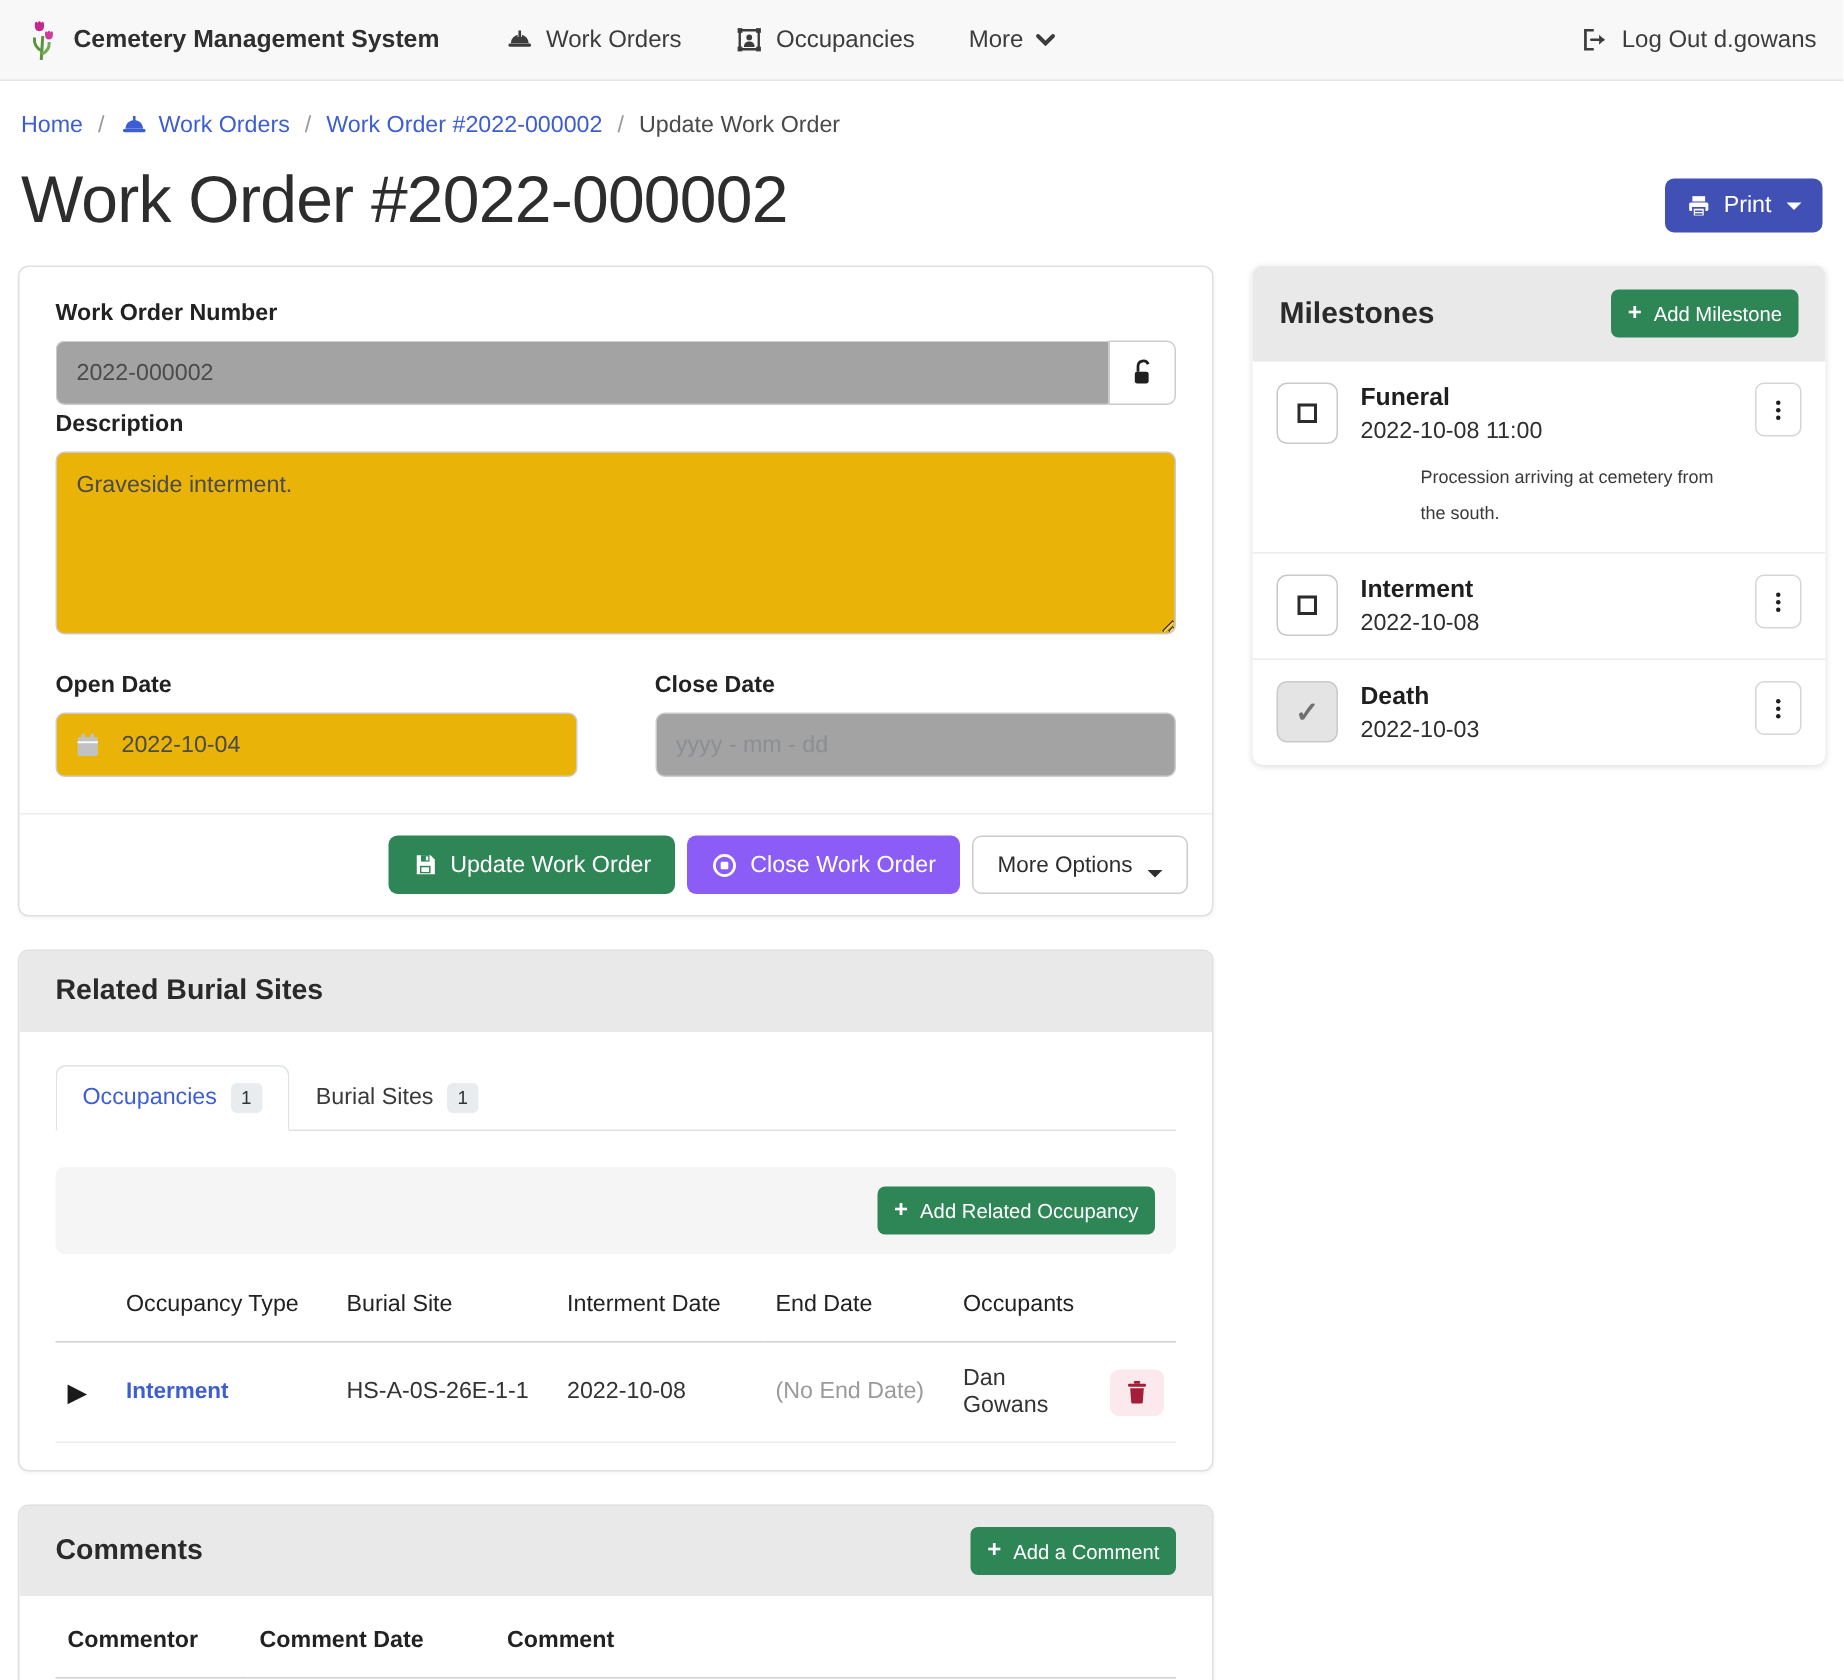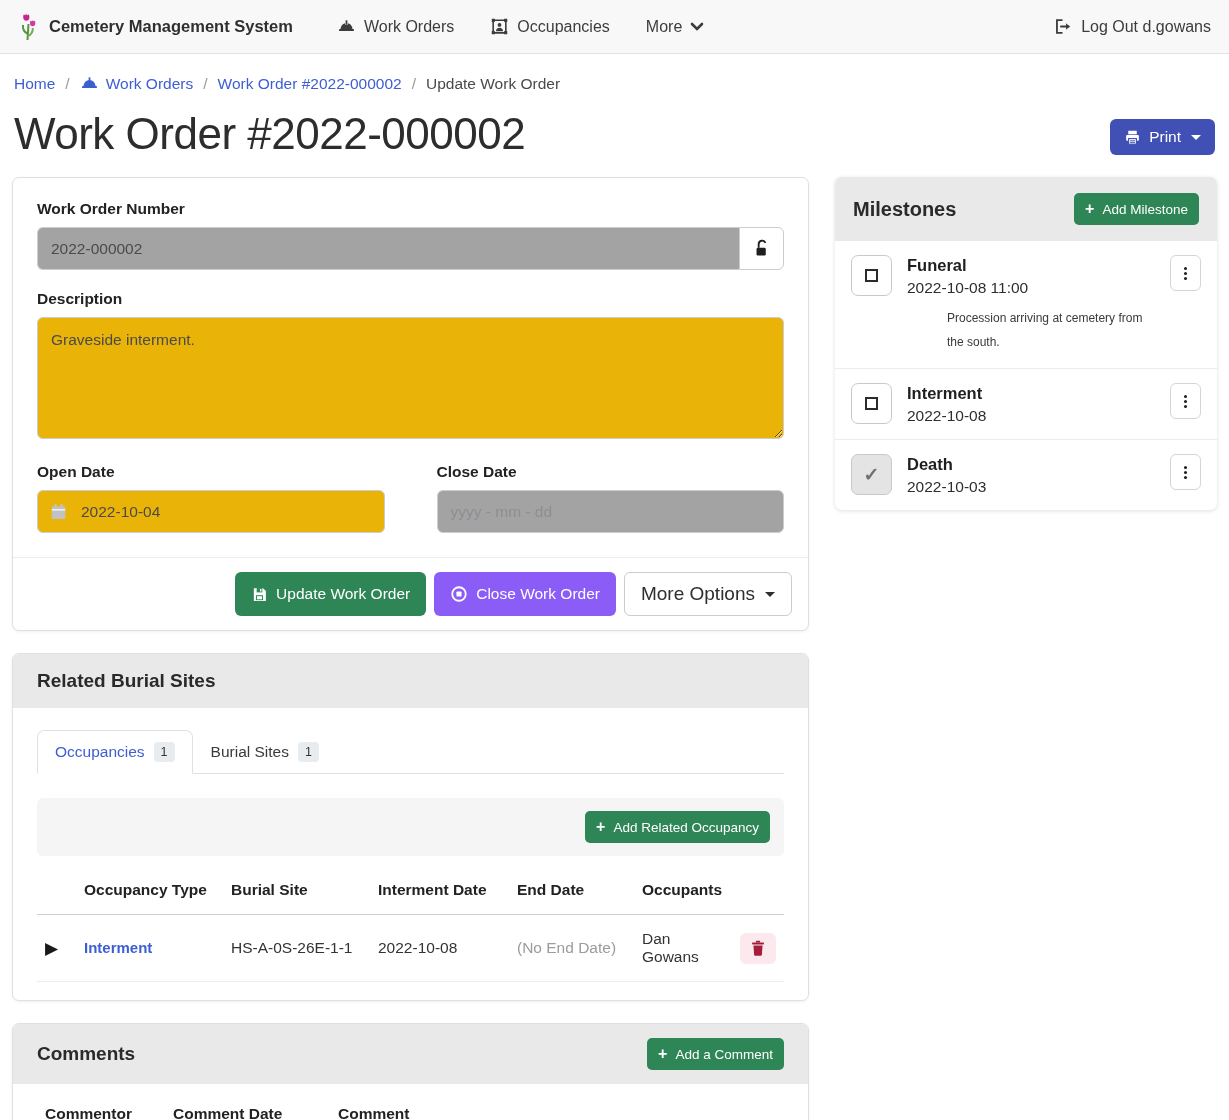--- a/index.html
+++ b/index.html
@@ -34,62 +34,62 @@
 
   
   .main { display:flex; gap:26px; padding:0 14px 0 12px; align-items:flex-start; }
   .col-left { flex:0 0 795px; display:flex; flex-direction:column; gap:22px; }
   .col-right { flex:0 0 382px; }
   .card { background:#fff; border:1px solid #e0e0e0; border-radius:7px;
     box-shadow:0 1px 3px rgba(0,0,0,.06); overflow:hidden; }
 
   
   .form-card .card-body { padding:22px 24px 20px 24px; }
-  .form-row { display:flex; gap:52px; margin-bottom:20px; }
+  .form-row { display:flex; gap:52px; margin-bottom:4px; }
   .field { flex:1; min-width:0; }
   .field-label { display:block; font-size:15.5px; font-weight:700; color:#222; margin-bottom:9px; }
   .input-group { display:flex; }
   .tb { height:43px; border:1px solid #ccc; border-radius:6px; font-size:15.5px; color:#4b4b4b;
     padding:0 13px; width:100%; font-family:inherit; background:#eab308; }
   .tb:disabled, .tb.disabled { background:#a3a3a3; color:#4b4b4b; }
   .input-group .tb { border-radius:6px 0 0 6px; border-right:none; }
   .addon { width:48px; border:1px solid #ccc; border-radius:0 6px 6px 0; background:#fff;
     display:flex; align-items:center; justify-content:center; cursor:pointer; }
   .select { height:43px; border:1px solid #ccc; border-radius:6px; display:flex; align-items:center;
     padding:0 14px; font-size:15.5px; color:#3d3d3d; justify-content:space-between; cursor:pointer; background:#fff; }
   textarea.tb { height:122px; padding:11px 13px; resize:vertical; line-height:1.4; }
   .date-wrap { position:relative; }
   .date-wrap .tb { padding-left:43px; }
   .date-wrap .cal { position:absolute; left:14px; top:13px; }
   .placeholder-gray::placeholder { color:#8b8f94; }
   .card-footer { border-top:1px solid #ececec; padding:14px 16px; display:flex; justify-content:flex-end; gap:8px; }
   .btn-green { background:#2e8555; color:#fff; font-size:15.5px; padding:10px 16px; }
   .btn-teal { background:#8b5cf6; color:#fff; font-size:15.5px; padding:10px 16px; }
-  .btn-outline { background:#fff; border:1px solid #ccc; color:#2e2e2e; font-size:19px; padding:10px 16px; }
+  .btn-outline { background:#fff; border:1px solid #ccc; color:#2e2e2e; font-size:15px; padding:10px 16px;align-items:flex-end; }
 
   
   .sec-header { background:#e9e9e9; padding:16px 24px; display:flex; align-items:center; justify-content:space-between; }
   .sec-title { font-size:19px; font-weight:700; color:#2a2a2a; }
   .btn-sm-green { background:#2e8555; color:#fff; font-size:13.5px; padding:8px 11px; border-radius:5px; }
   .plus { font-size:16px; font-weight:700; line-height:1; }
 
   
   .tabs { display:flex; border-bottom:1px solid #dee2e6; margin:22px 24px 0 24px; }
   .tab { display:flex; align-items:center; gap:9px; font-size:15.5px; padding:11px 17px; cursor:pointer;
     border:1px solid transparent; margin-bottom:-1px; color:#3a3a3a; }
   .tab.active { color:#3d5ed2; background:#fff; border-color:#dee2e6 #dee2e6 #fff #dee2e6; border-radius:7px 7px 0 0; }
   .badge { background:#e9ecef; color:#333; font-size:12.5px; padding:3px 7px; border-radius:4px; }
 
   .toolbar { background:#f5f5f5; border-radius:6px; margin:24px 24px 0 24px; padding:13px 14px;
     display:flex; justify-content:flex-end; }
 
   table { border-collapse:collapse; }
   .occ-table { margin:10px 24px 18px 24px; width:747px; }
   .occ-table th, .occ-table td { text-align:left; font-size:15.5px; padding:15px 8px; }
-  .occ-table th { font-weight:700; color:#222; border-bottom:1px solid #cfcfcf; }
+  .occ-table th { font-weight:400; color:#222; border-bottom:1px solid #cfcfcf; }
   .occ-table td { border-bottom:1px solid #ececec; vertical-align:middle; }
   .expand-arrow { font-size:17px; color:#1a1a1a; cursor:pointer; }
   .link-bold { color:#3d5ed2; font-weight:700; text-decoration:none; cursor:pointer; font-size:15px; }
   .muted { color:#9b9b9b; }
   .btn-trash { background:#fbe9ed; border-radius:6px; width:36px; height:31px; display:inline-flex;
     align-items:center; justify-content:center; border:none; cursor:pointer; }
 
   .cmt-table { margin:6px 24px 16px 24px; width:747px; }
   .cmt-table th, .cmt-table td { text-align:left; font-size:15.5px; padding:15px 8px; }
   .cmt-table th { font-weight:700; color:#222; border-bottom:1px solid #cfcfcf; }

